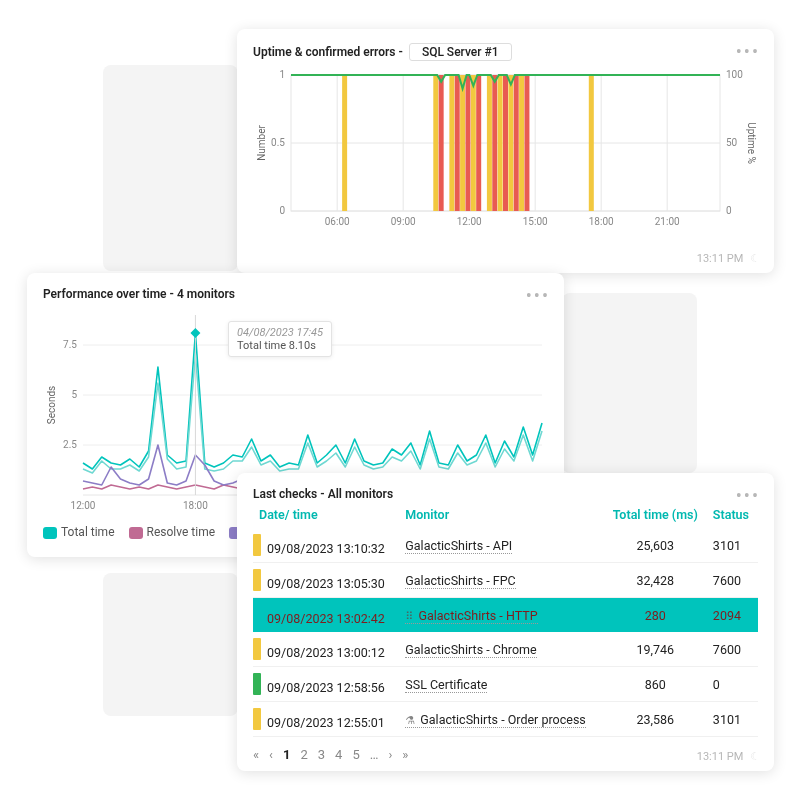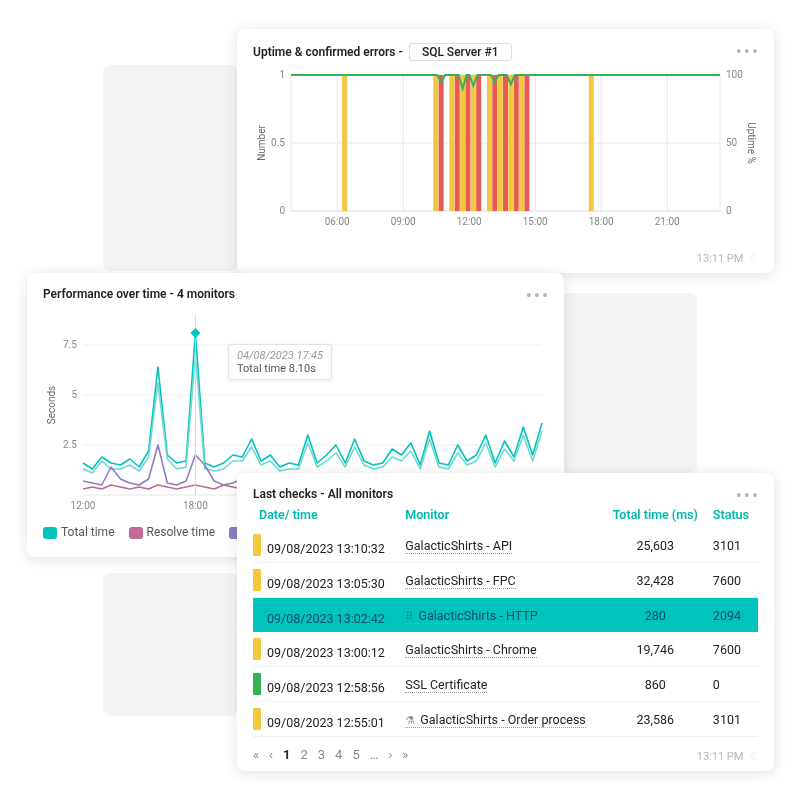--- a/index.html
+++ b/index.html
@@ -15,21 +15,21 @@
   .axis{stroke:#e6e6e6}
   .axlabel{font-size:10px;fill:#888}
   .ytitle{font-size:10px;fill:#666}
   .legend{display:flex;gap:14px;margin-top:6px;font-size:12px;color:#555}
   .swatch{width:14px;height:12px;border-radius:3px;display:inline-block;margin-right:4px;vertical-align:middle}
   .tooltip{position:absolute;background:#fff;border:1px solid #e3e3e3;border-radius:3px;padding:4px 8px;font-size:11px;color:#555;box-shadow:0 1px 4px rgba(0,0,0,.08)}
   table{width:100%;border-collapse:collapse;}
   th{text-align:left;color:#00b8b0;font-weight:600;font-size:12.5px;padding:6px 6px;cursor:pointer}
   th.right,td.right{text-align:center}
   td{padding:6px 6px;border-bottom:1px solid #f0f0f0;font-size:12.5px}
-  tr.hl td{background:#00c4bc;color:#0c4a6e;border-bottom:none}
+  tr.hl td{background:#00c4bc;color:#7f1d1d;border-bottom:none}
   .statcell{display:flex;align-items:flex-end;gap:6px}
   .statbar{width:8px;height:22px;border-radius:1px;margin-left:-6px}
   .mon{border-bottom:1px dotted #999}
   .ico{opacity:.55;font-size:11px;margin-right:2px}
   .pager{display:flex;align-items:center;gap:10px;margin-top:10px;color:#888;font-size:13px}
   .pager span{cursor:pointer}
   .pager .active{color:#222;font-weight:700}
 </style>
 </head>
 <body>
@@ -107,21 +107,21 @@
         <text x="40" y="200" text-anchor="middle" class="axlabel">12:00</text>
         <text x="152.40816326530611" y="200" text-anchor="middle" class="axlabel">18:00</text>
         <text x="12" y="96" transform="rotate(-90 12 96)" text-anchor="middle" class="ytitle">Seconds</text>
         <polyline points="40,154 49.36734693877551,160 58.734693877551024,148 68.10204081632654,154 77.46938775510205,156 86.83673469387756,150 96.20408163265306,158 105.57142857142857,142 114.93877551020408,58 124.3061224489796,146 133.67346938775512,154 143.0408163265306,152 152.40816326530611,24.00000000000003 161.77551020408163,154 171.14285714285714,158 180.51020408163265,154 189.87755102040816,146 199.24489795918367,148 208.6122448979592,130 217.9795918367347,152 227.3469387755102,146 236.7142857142857,158 246.08163265306123,154 255.44897959183675,156 264.81632653061223,126 274.18367346938777,154 283.55102040816325,146 292.91836734693874,136 302.2857142857143,154 311.6530612244898,130 321.0204081632653,152 330.38775510204084,156 339.7551020408163,154 349.1224489795918,140 358.48979591836735,146 367.8571428571429,134 377.2244897959184,156 386.59183673469386,122 395.9591836734694,154 405.3265306122449,156 414.6938775510204,136 424.06122448979596,152 433.4285714285714,146 442.7959183673469,126 452.16326530612247,154 461.53061224489795,132 470.8979591836735,148 480.265306122449,118 489.63265306122446,146 499,114" fill="none" stroke="#00c4bc" stroke-width="1.6" stroke-linejoin="round"></polyline>
         <polyline points="40,160 49.36734693877551,164 58.734693877551024,152 68.10204081632654,160 77.46938775510205,160 86.83673469387756,156 96.20408163265306,162 105.57142857142857,148 114.93877551020408,74 124.3061224489796,150 133.67346938775512,160 143.0408163265306,158 152.40816326530611,46 161.77551020408163,160 171.14285714285714,162 180.51020408163265,160 189.87755102040816,152 199.24489795918367,152 208.6122448979592,138 217.9795918367347,156 227.3469387755102,152 236.7142857142857,162 246.08163265306123,160 255.44897959183675,160 264.81632653061223,134 274.18367346938777,158 283.55102040816325,152 292.91836734693874,144 302.2857142857143,158 311.6530612244898,138 321.0204081632653,156 330.38775510204084,160 339.7551020408163,158 349.1224489795918,148 358.48979591836735,152 367.8571428571429,142 377.2244897959184,160 386.59183673469386,130 395.9591836734694,158 405.3265306122449,160 414.6938775510204,144 424.06122448979596,156 433.4285714285714,152 442.7959183673469,134 452.16326530612247,158 461.53061224489795,140 470.8979591836735,152 480.265306122449,126 489.63265306122446,152 499,122" fill="none" stroke="#6fd8d2" stroke-width="1.6" stroke-linejoin="round"></polyline>
         <polyline points="40,180 49.36734693877551,178 58.734693877551024,180 68.10204081632654,176 77.46938775510205,178 86.83673469387756,180 96.20408163265306,178 105.57142857142857,180 114.93877551020408,176 124.3061224489796,178 133.67346938775512,180 143.0408163265306,178 152.40816326530611,176 161.77551020408163,178 171.14285714285714,180 180.51020408163265,176 189.87755102040816,178 199.24489795918367,180 208.6122448979592,178 217.9795918367347,180 227.3469387755102,178 236.7142857142857,180 246.08163265306123,176 255.44897959183675,178 264.81632653061223,180 274.18367346938777,178 283.55102040816325,180 292.91836734693874,176 302.2857142857143,178 311.6530612244898,180 321.0204081632653,178 330.38775510204084,180 339.7551020408163,178 349.1224489795918,176 358.48979591836735,180 367.8571428571429,178 377.2244897959184,180 386.59183673469386,176 395.9591836734694,178 405.3265306122449,180 414.6938775510204,178 424.06122448979596,180 433.4285714285714,178 442.7959183673469,176 452.16326530612247,180 461.53061224489795,178 470.8979591836735,180 480.265306122449,178 489.63265306122446,176 499,178" fill="none" stroke="#c06a93" stroke-width="1.6" stroke-linejoin="round"></polyline>
         <polyline points="40,172 49.36734693877551,174 58.734693877551024,176 68.10204081632654,158 77.46938775510205,170 86.83673469387756,174 96.20408163265306,176 105.57142857142857,170 114.93877551020408,136 124.3061224489796,174 133.67346938775512,176 143.0408163265306,172 152.40816326530611,146 161.77551020408163,156 171.14285714285714,172 180.51020408163265,176 189.87755102040816,174 199.24489795918367,170 208.6122448979592,176 217.9795918367347,172 227.3469387755102,174 236.7142857142857,176 246.08163265306123,172 255.44897959183675,176 264.81632653061223,174 274.18367346938777,170 283.55102040816325,176 292.91836734693874,174 302.2857142857143,172 311.6530612244898,176 321.0204081632653,174 330.38775510204084,172 339.7551020408163,176 349.1224489795918,174 358.48979591836735,170 367.8571428571429,176 377.2244897959184,174 386.59183673469386,176 395.9591836734694,172 405.3265306122449,174 414.6938775510204,176 424.06122448979596,172 433.4285714285714,174 442.7959183673469,176 452.16326530612247,174 461.53061224489795,176 470.8979591836735,172 480.265306122449,174 489.63265306122446,176 499,174" fill="none" stroke="#8c7dc6" stroke-width="1.6" stroke-linejoin="round"></polyline>
         <line x1="152.40816326530611" y1="6" x2="152.40816326530611" y2="186" stroke="#d8d8d8"></line>
         <polygon points="152.40816326530611,19.00000000000003 157.40816326530611,24.00000000000003 152.40816326530611,29.00000000000003 147.40816326530611,24.00000000000003" fill="#00c4bc"></polygon>
       </svg>
-    <div class="tooltip" style="left:185px;top:35px">
+    <div class="tooltip" style="left:185px;top:12px">
       <div style="font-style:italic;color:#999">04/08/2023 17:45</div>
       <div>Total time 8.10s</div>
     </div>
   </div>
   <div class="legend" id="perf-legend">
       <span><span class="swatch" style="background:#00c4bc"></span>Total time</span>
       <span><span class="swatch" style="background:#c06a93"></span>Resolve time</span>
       <span><span class="swatch" style="background:#8c7dc6"></span>C</span>
     </div>
 </div>

